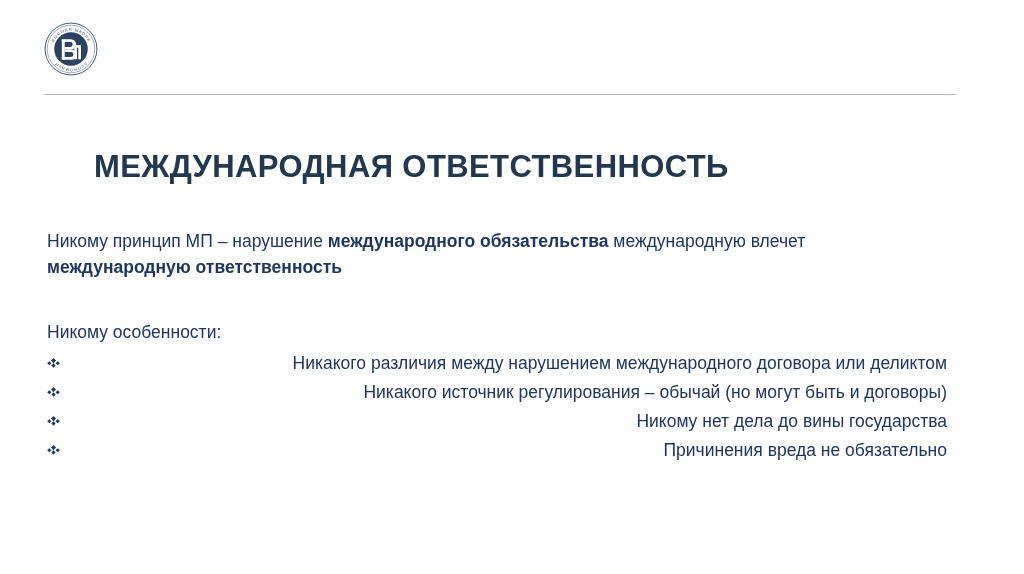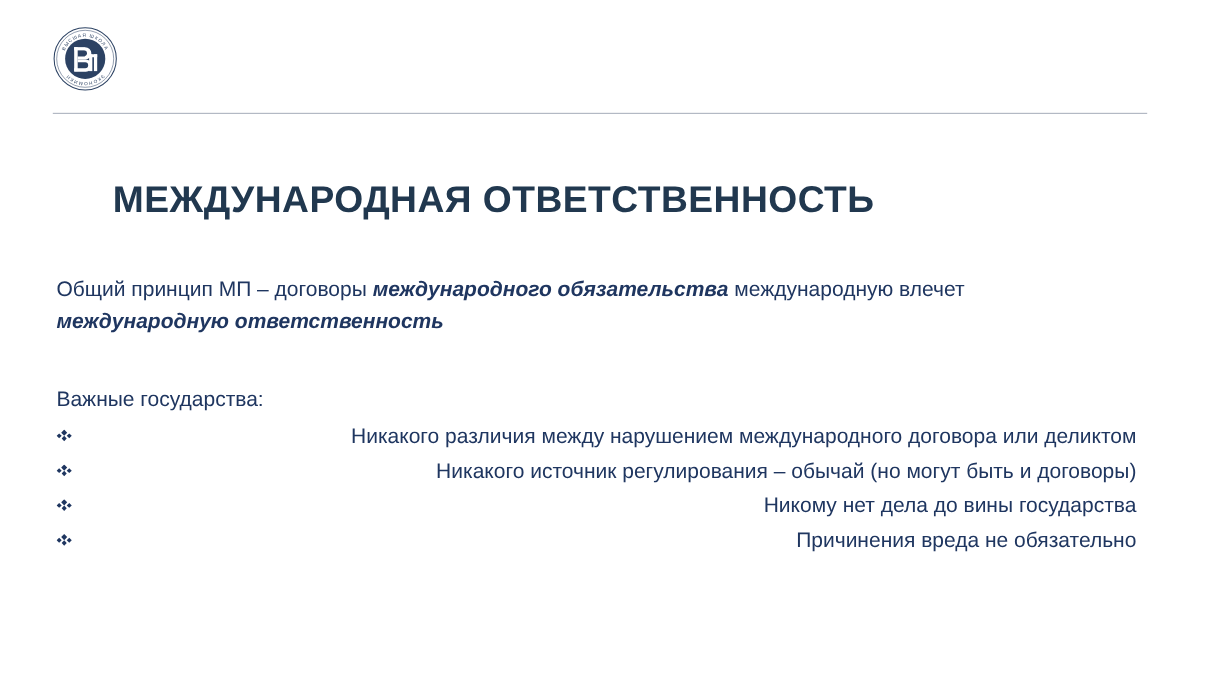--- a/index.html
+++ b/index.html
@@ -68,21 +68,20 @@
     width: 900px;
     color: #1f3660;
     font-size: 17.5px;
     line-height: 26px;
   }
   .para {
     margin: 0 0 0 0;
   }
   .para b {
     font-weight: bold;
-    font-style: italic;
   }
 
   .features {
     position: absolute;
     left: 47px;
     top: 319px;
     width: 900px;
     color: #1f3660;
     font-size: 17.5px;
     line-height: 26px;
@@ -147,26 +146,26 @@
         <rect x="56" y="43" width="12.5" height="4.6"></rect>
       </g>
     </svg>
   </div>
 
   <div class="divider"></div>
 
   <h1 class="title">МЕЖДУНАРОДНАЯ ОТВЕТСТВЕННОСТЬ</h1>
 
   <div class="body-block">
-    <p class="para"><span>Общий принцип МП – договоры </span><b>международного обязательства</b><span> международную влечет</span></p>
+    <p class="para"><span>Никому принцип МП – нарушение </span><b>международного обязательства</b><span> международную влечет</span></p>
     <p class="para"><b>международную ответственность</b></p>
   </div>
 
   <div class="features">
-    <p class="features-heading">Важные государства:</p>
+    <p class="features-heading">Никому особенности:</p>
     <ul class="bullets">
       <li>
         <span class="marker">
           <svg width="13" height="10" viewBox="0 0 13 10" xmlns="http://www.w3.org/2000/svg">
             <g fill="#1f3660">
                 <path d="M6.5 0 L9 2.6 L6.5 5.2 L4 2.6 Z"></path>
                 <path d="M2.3 3.2 L4.4 5.2 L2.3 7.2 L0.2 5.2 Z"></path>
                 <path d="M10.7 3.2 L12.8 5.2 L10.7 7.2 L8.6 5.2 Z"></path>
                 <path d="M6.5 5.2 L8.6 7.5 L6.5 9.8 L4.4 7.5 Z"></path>
               </g>

